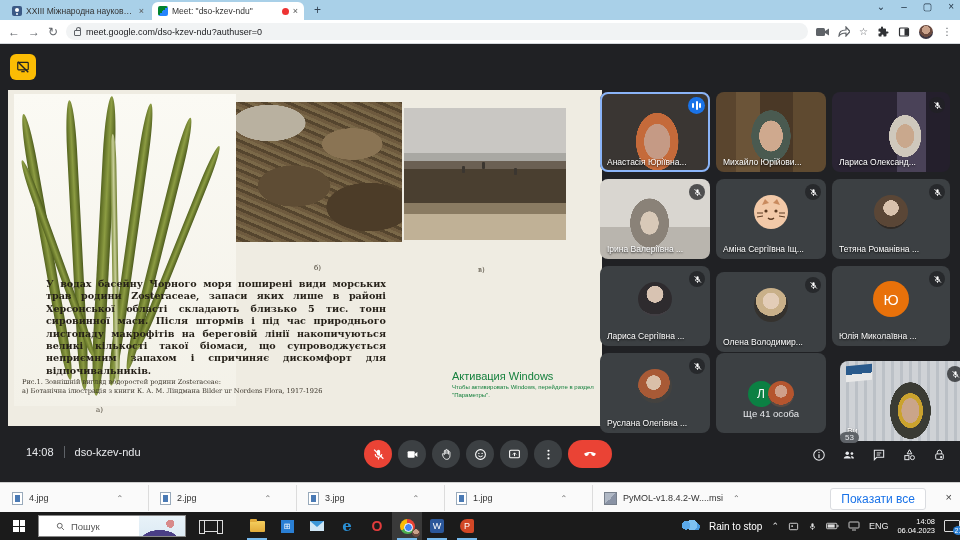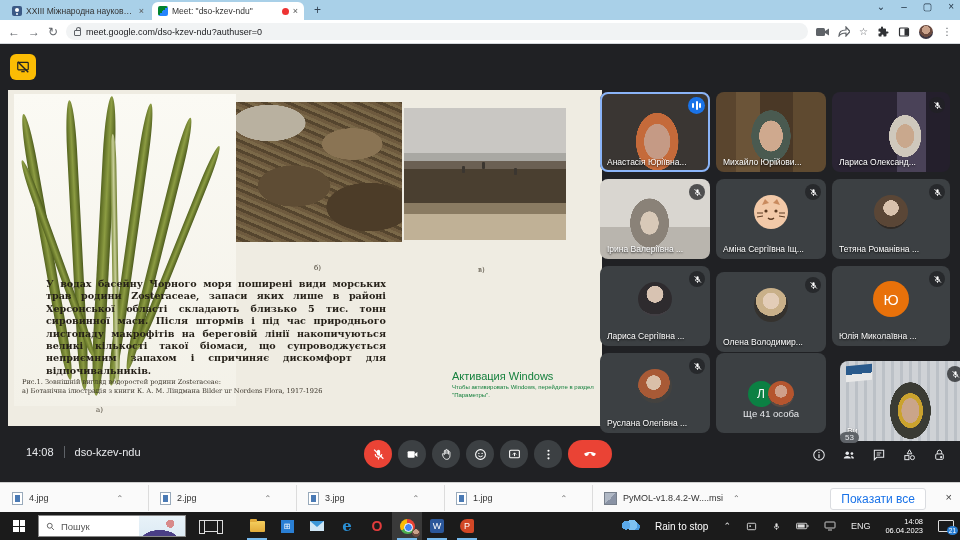--- a/index.html
+++ b/index.html
@@ -107,42 +107,42 @@
   .msi-ico { width:13px; height:13px; background:linear-gradient(135deg,#b0b8c5 50%, #8a93a5 50%); border:1px solid #78808c; }
   .dl-chev { color:#666; font-size:8px; margin-left:8px; }
   .showall { position:absolute; right:34px; top:5px; border:1px solid #dadce0; border-radius:3px; color:#1a73e8; font-size:12px; padding:3px 10px; background:#fff; }
   .dl-close { position:absolute; right:8px; top:8px; color:#444; font-size:11px; }
 
   
   .taskbar { left:0; top:512px; width:960px; height:28px; background:#1b1b1b; display:flex; align-items:center; }
   .tb-start { width:38px; height:28px; display:flex; align-items:center; justify-content:center; }
   .win-logo { width:12px; height:12px; display:grid; grid-template-columns:5.5px 5.5px; grid-template-rows:5.5px 5.5px; gap:1px; }
   .win-logo i { background:#fff; }
-  .searchbox { width:148px; height:22px; background:#fff; border:1px solid #888; display:flex; align-items:center; gap:6px; padding:0 7px; position:relative; overflow:hidden; }
+  .searchbox { width:148px; height:22px; background:#fff; border:1px solid #888; display:flex; align-items:center; gap:6px; padding:0 17px; position:relative; overflow:hidden; }
   .searchbox .ph { color:#555; font-size:9.5px; }
   .search-art { position:absolute; right:0; top:0; width:46px; height:22px; background:radial-gradient(9px 9px at 68% 35%, #d88a8a 0 45%, transparent 46%), radial-gradient(30px 16px at 45% 108%, #4a3f86 0 60%, transparent 61%), linear-gradient(180deg,#e8f2f8,#dceaf4); }
   .tb-ico { width:30px; height:28px; display:flex; align-items:center; justify-content:center; position:relative; }
   .tb-ico.open::after { content:""; position:absolute; left:5px; right:5px; bottom:0; height:2px; background:#76b9ed; }
   .tb-ico.active { background:#3a3a3a; }
   .glyph-folder { width:15px; height:11px; background:linear-gradient(180deg,#f5cf5e,#e2ab3a); border-radius:1px; position:relative; }
   .glyph-folder::before { content:""; position:absolute; left:0; top:-2px; width:7px; height:3px; background:#e2ab3a; border-radius:1px 1px 0 0; }
   .glyph-store { width:13px; height:13px; background:#2a7fd4; color:#fff; font-size:8px; display:flex; align-items:center; justify-content:center; }
   .glyph-mail { width:14px; height:10px; background:#cfe6f5; position:relative; }
   .glyph-mail::after { content:""; position:absolute; left:0; top:0; border-left:7px solid transparent; border-right:7px solid transparent; border-top:6px solid #3a96d8; }
   .glyph-edge { color:#2a8fd4; font-size:15px; font-weight:bold; font-family:"DejaVu Serif",serif; }
   .glyph-opera { color:#e23c3c; font-size:14px; font-weight:bold; }
   .glyph-chrome { width:15px; height:15px; border-radius:50%; background:conic-gradient(#ea4335 0 33%, #4caf50 33% 66%, #fbbc05 66% 100%); position:relative; }
   .glyph-chrome::after { content:""; position:absolute; left:4px; top:4px; width:7px; height:7px; border-radius:50%; background:#4285f4; border:1px solid #fff; }
   .chrome-badge { position:absolute; right:2px; bottom:3px; width:8px; height:8px; border-radius:50%; background:radial-gradient(circle at 50% 35%, #caa08a 40%, #6b4a3f 41% 75%, #3c3744 76%); }
   .glyph-word { width:14px; height:14px; background:#2b579a; color:#fff; font-size:9px; display:flex; align-items:center; justify-content:center; border-radius:2px; }
   .glyph-ppt { width:14px; height:14px; background:#d24726; color:#fff; font-size:9px; display:flex; align-items:center; justify-content:center; border-radius:50% 2px 2px 50%; }
   .taskview { width:14px; height:12px; border:1px solid #ddd; position:relative; }
   .taskview::before, .taskview::after { content:""; position:absolute; width:4px; height:12px; border:1px solid #ddd; top:-1px; }
   .taskview::before { left:-6px; } .taskview::after { right:-6px; }
-  .tray { margin-left:auto; display:flex; align-items:center; gap:15px; padding-right:6px; color:#fff; }
+  .tray { margin-left:auto; display:flex; align-items:center; gap:9px; color:#fff; }
   .cloud { width:20px; height:12px; background:radial-gradient(7px 7px at 30% 45%, #5aa8e8 0 60%, transparent 61%), radial-gradient(9px 9px at 60% 40%, #7ec0f0 0 60%, transparent 61%), radial-gradient(6px 6px at 82% 55%, #4a98dc 0 60%, transparent 61%); }
   .weather { font-size:10px; }
   .tray-g { font-size:9px; color:#e8e8e8; }
   .clock { text-align:right; font-size:7.5px; line-height:9px; }
   .notif { position:relative; width:16px; height:12px; border:1px solid #ddd; border-radius:1px; }
   .notif .n { position:absolute; right:-5px; bottom:-4px; background:#2a7fd4; color:#fff; border-radius:50%; font-size:6.5px; padding:1px 2px; }
   svg { display:block; }
 </style>
 </head>
 <body>

